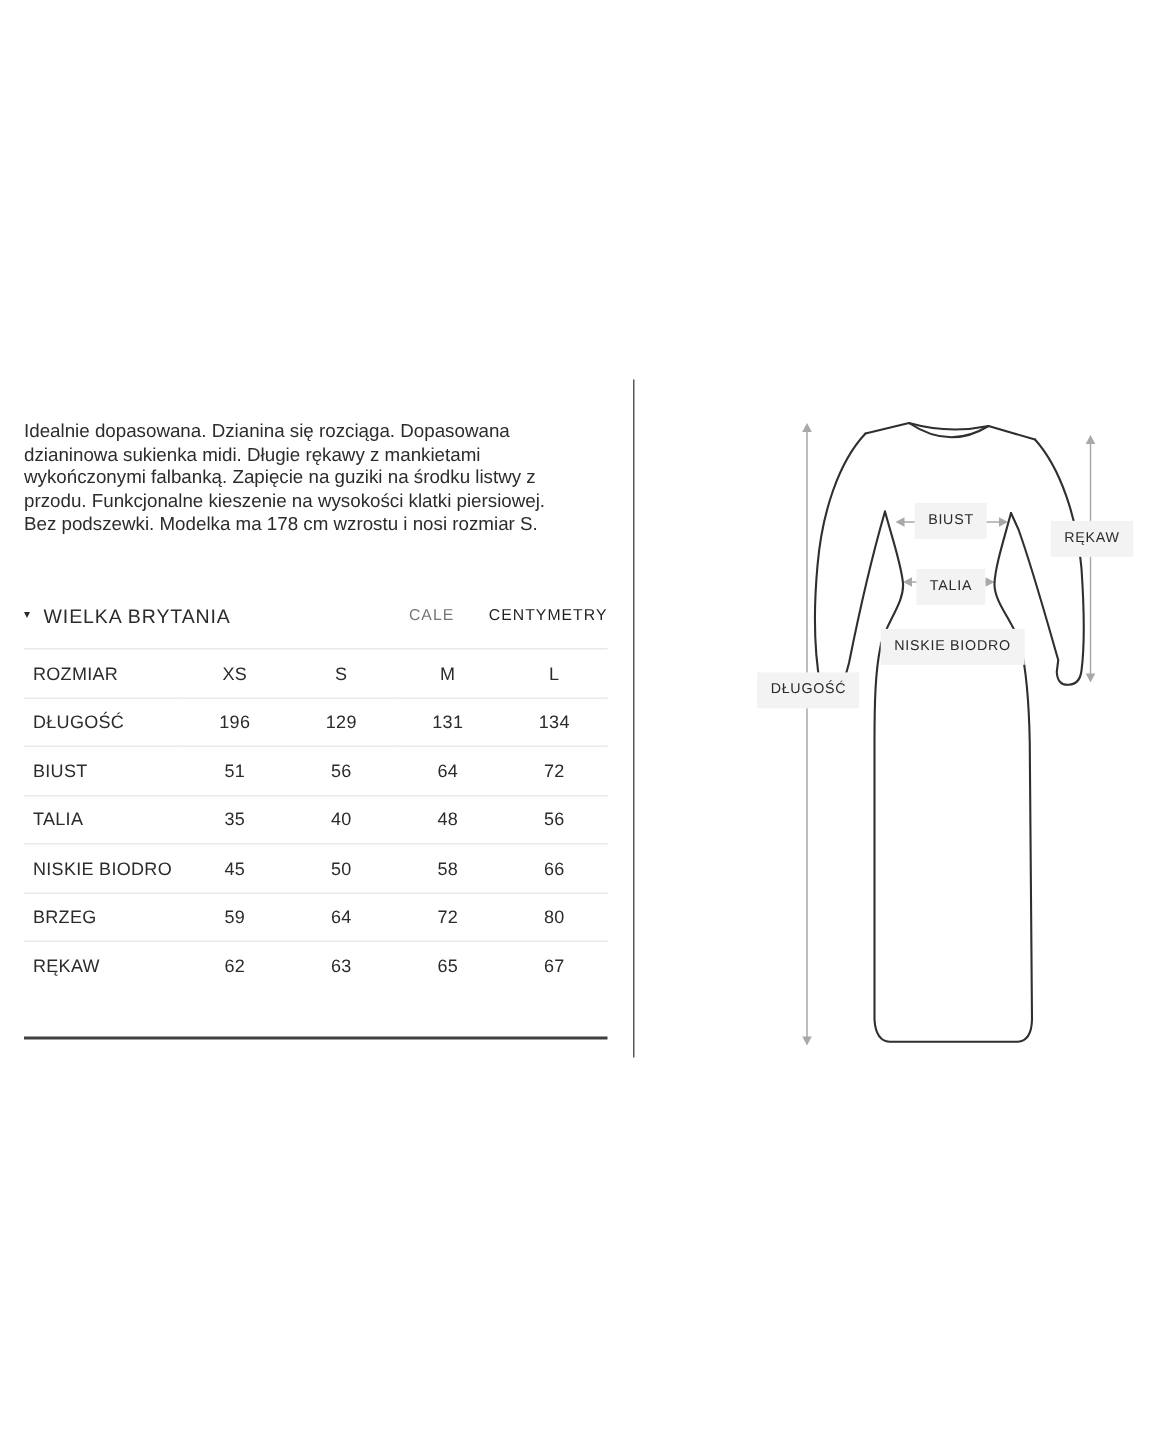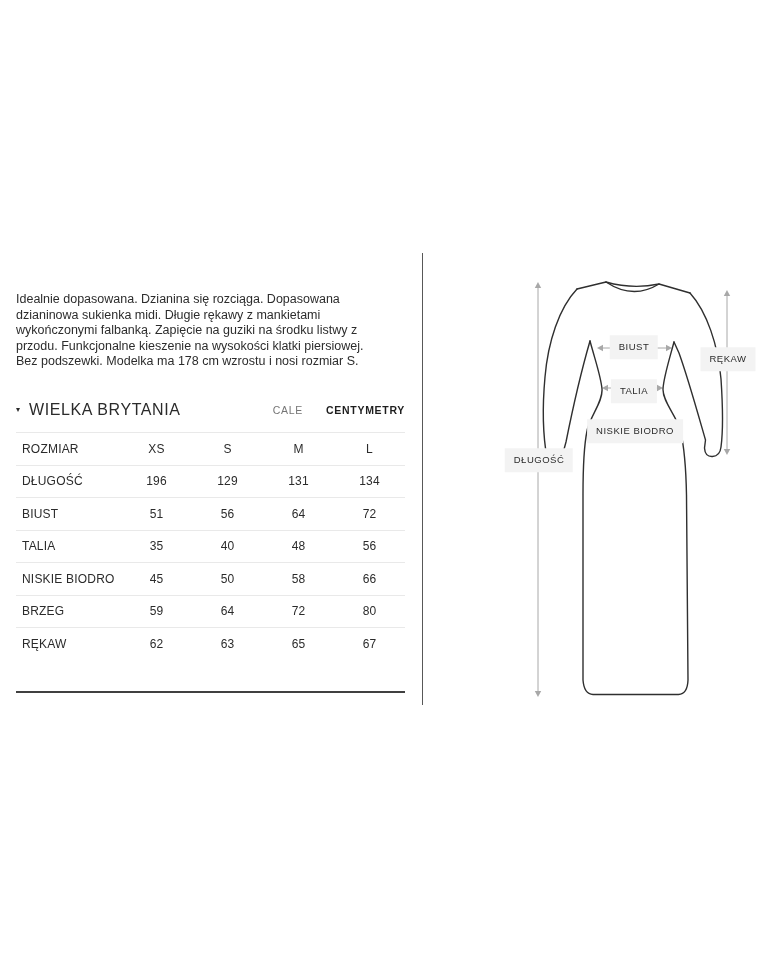--- a/index.html
+++ b/index.html
@@ -3,34 +3,34 @@
 <meta charset="utf-8">
 <style>
   * { margin:0; padding:0; box-sizing:border-box; }
   html,body { background:#ffffff; }
   .page {
     position:relative; width:768px; height:953px; background:#fff;
     font-family:"Liberation Sans","DejaVu Sans",sans-serif; color:#2b2b2b; overflow:hidden;
   }
   .description {
     position:absolute; left:16px; top:280px; width:350px;
-    font-size:12.5px; line-height:15.6px; color:#2c2c2c; white-space:pre-line;margin-top:12px;
+    font-size:12.5px; line-height:15.6px; color:#2c2c2c; white-space:pre-line;
   }
   .guide-header {
     position:absolute; left:16px; top:401px; width:389px; height:18px;
     display:flex; align-items:center; justify-content:space-between;
   }
   .region-selector { display:flex; align-items:center; cursor:pointer; }
   .caret { font-size:8px; color:#2b2b2b; margin-right:9px; line-height:1; }
-  .region-label { font-size:16px; letter-spacing:0.6px; color:#2b2b2b;text-align:center; }
+  .region-label { font-size:13px; letter-spacing:0.6px; color:#2b2b2b;text-align:center; }
   .units { display:flex; align-items:flex-start; gap:23px; }
   .unit-btn { background:none; border:none; cursor:pointer; font-family:inherit;
     font-size:10.5px; letter-spacing:0.7px; padding:0; }
   .unit-btn.inactive { color:#757575; font-weight:400; }
-  .unit-btn.active { color:#1e1e1e; font-weight:700; }
+  .unit-btn.active { color:#1e1e1e; font-weight:400; }
 
   .size-table { position:absolute; left:16px; top:432px; width:389px; border-collapse:collapse; }
   .size-table tr { height:32.5px; border-top:1px solid #e9e9e9; }
   .size-table td { font-size:12px; letter-spacing:0.2px; color:#2b2b2b; vertical-align:middle; }
   .size-table td.lbl { width:105px; text-align:left; padding-left:6px; }
   .size-table td.val { width:71px; text-align:center; }
 
   .table-scrollbar { position:absolute; left:16px; top:691px; width:389px; height:2px;
     background:#404040; cursor:pointer; }
   .panel-divider { position:absolute; left:422px; top:253px; width:1px; height:452px; background:#585858; }

